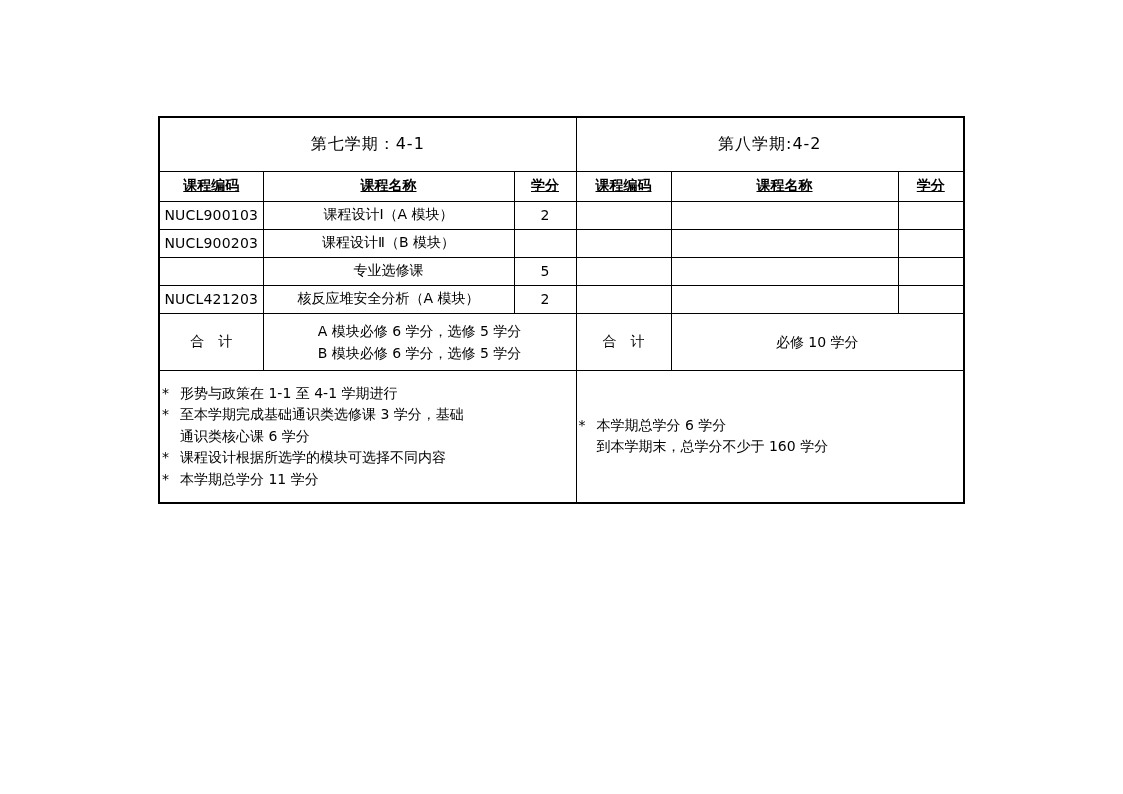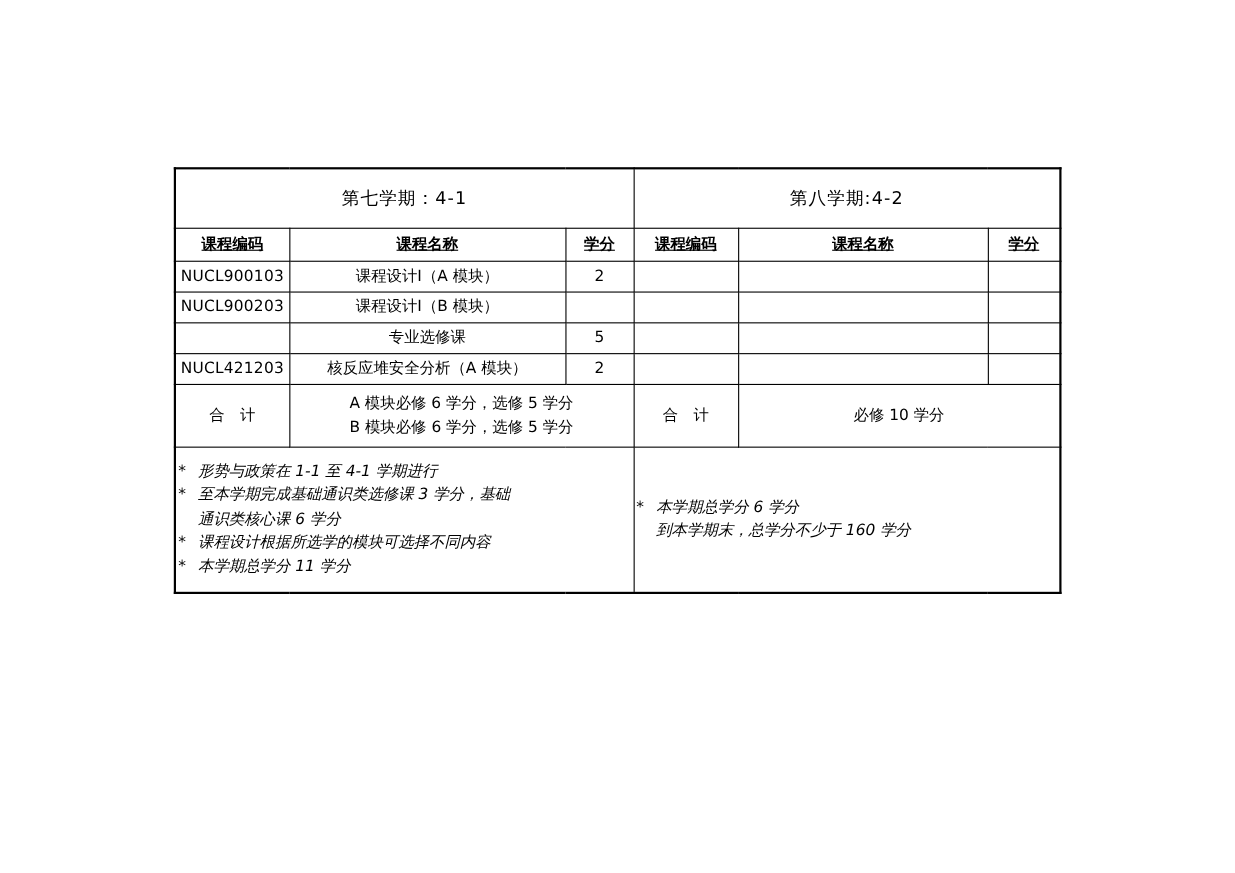--- a/index.html
+++ b/index.html
@@ -16,21 +16,20 @@
   .page {
     position: relative;
     width: 1123px;
     height: 794px;
     background: #ffffff;
   }
   .sheet {
     position: absolute;
     left: 158px;
     top: 116px;
-    margin-top: 36px;
   }
   table.curriculum {
     border-collapse: collapse;
     table-layout: fixed;
     width: 805px;
     border: 2px solid #000000;
   }
   table.curriculum td {
     border: 1px solid #000000;
     text-align: center;
@@ -78,21 +77,20 @@
     line-height: 21.5px;
     font-size: 14px;
   }
   .note-bullet {
     flex: 0 0 18px;
     width: 18px;
     text-align: left;
   }
   .note-text {
     white-space: nowrap;
-    font-style: italic;
   }
 </style>
 </head>
 <body>
 
 <div class="page">
   <div class="sheet">
     <table class="curriculum">
       <colgroup>
         <col style="width:104px">
@@ -123,21 +121,21 @@
         <td class="code-cell">NUCL900103</td>
         <td>课程设计Ⅰ（A 模块）</td>
         <td>2</td>
         <td class="code-cell"></td>
         <td></td>
         <td></td>
       </tr>
 
       <tr class="data-row">
         <td class="code-cell">NUCL900203</td>
-        <td>课程设计Ⅰ（B 模块）</td>
+        <td>课程设计Ⅱ（B 模块）</td>
         <td></td>
         <td class="code-cell"></td>
         <td></td>
         <td></td>
       </tr>
 
       <tr class="data-row">
         <td class="code-cell"></td>
         <td>专业选修课</td>
         <td>5</td>

